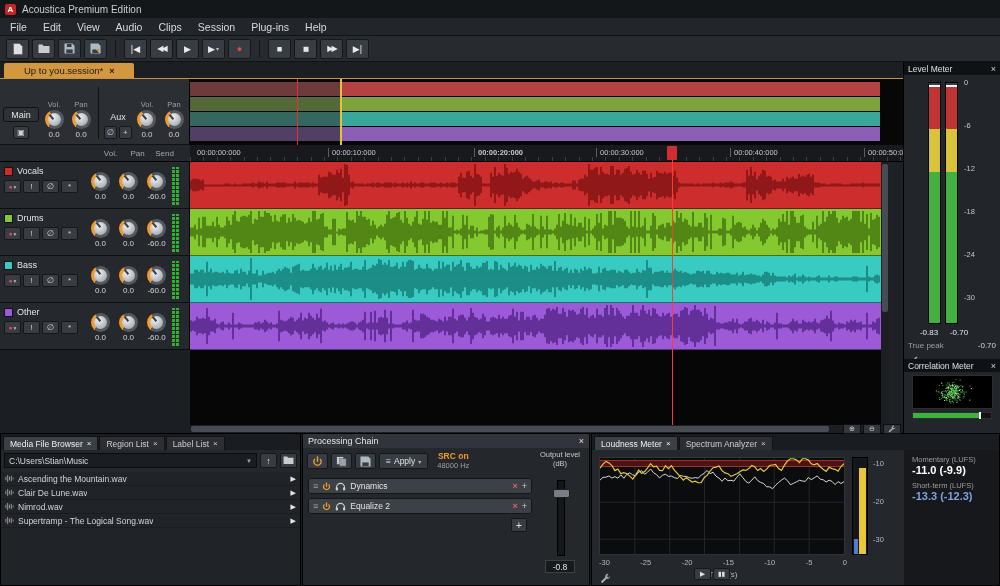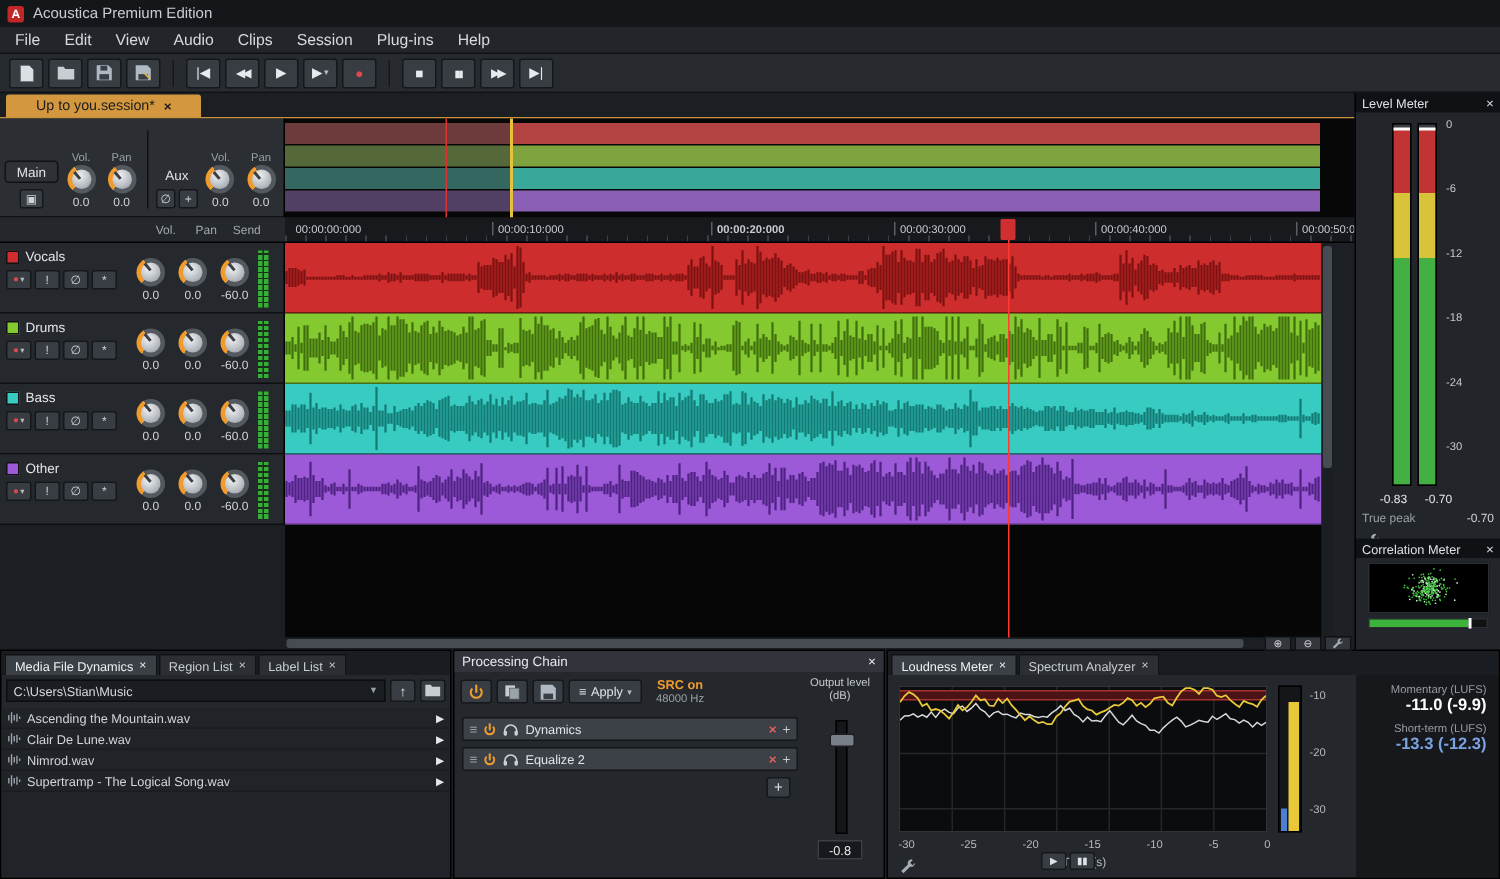--- a/index.html
+++ b/index.html
@@ -178,21 +178,21 @@
   #xticks{position:absolute;left:7px;top:124px;width:248px;display:flex;justify-content:space-between;
     font-size:7.5px;color:#b4b8be}
   #xlabel{position:absolute;left:7px;top:136px;width:248px;text-align:center;font-size:8px;color:#b4b8be}
   #barcol{position:absolute;left:260px;top:23px;width:16px;height:98px;background:#14161a;border:1px solid #000;
     display:flex;align-items:flex-end;justify-content:center;gap:1px;padding:0 1px}
   #barblue{width:4px;height:15px;background:#4a7fd4}
   #baryellow{width:8px;height:86px;background:#e8c838}
   #yscale{position:absolute;left:281px;top:23px;width:24px;height:98px}
   .ysc{position:absolute;left:0;font-size:7.5px;color:#b4b8be}
   #statcol{position:absolute;left:312px;top:16px;right:0;bottom:0;background:#16181c;padding-top:3px}
-  .stat{text-align:right;padding:2px 8px 3px}
+  .stat{text-align:left;padding:2px 8px 3px}
   .slabel{font-size:7.5px;color:#989ea5}
   .sval{font-size:11px;font-weight:bold;color:#fff}
   .stat:nth-child(3) .sval,.stat:nth-child(4) .sval{font-size:13px}
   #wrench2{position:absolute;left:8px;top:136px}
   #ppbtns{position:absolute;left:102px;top:134px;display:flex;gap:2px}
   .ppb{width:17px;height:12px;background:#383d44;border:1px solid #15171a;border-radius:2px;color:#dfe3e7;
     font-size:6.5px;display:flex;align-items:center;justify-content:center}
 </style>
 </head>
 <body>
@@ -823,21 +823,21 @@
     <div id="corrbar">
       <div id="corrfill"></div>
       <div id="corrmark"></div>
     </div>
   </div>
 </div>
 
 <div class="bpanel" id="browser">
   <div class="btabrow">
     <span class="btab active">
-        <i>Media File Dynamics</i>
+        <i>Media File Browser</i>
         <i class="x">×</i>
       </span>
       <span class="btab">
         <i>Region List</i>
         <i class="x">×</i>
       </span>
       <span class="btab">
         <i>Label List</i>
         <i class="x">×</i>
       </span>

